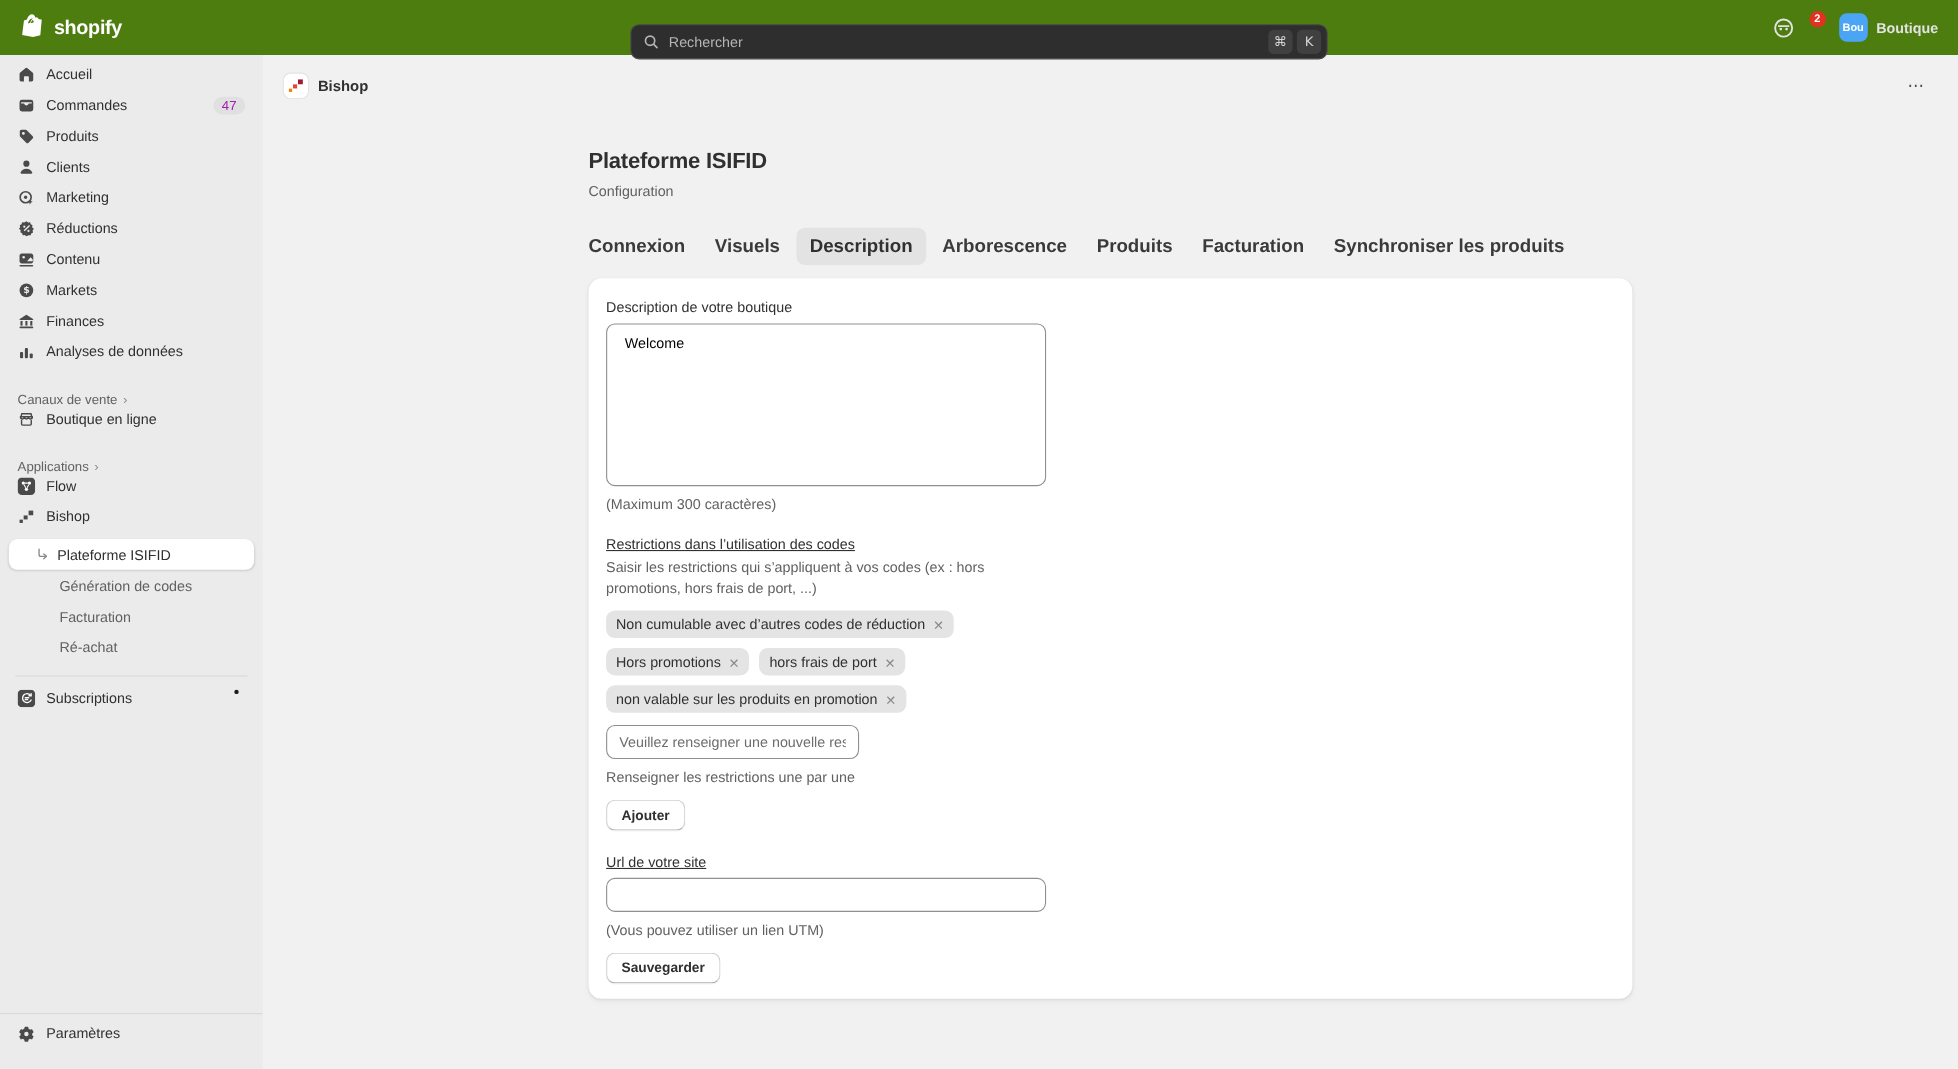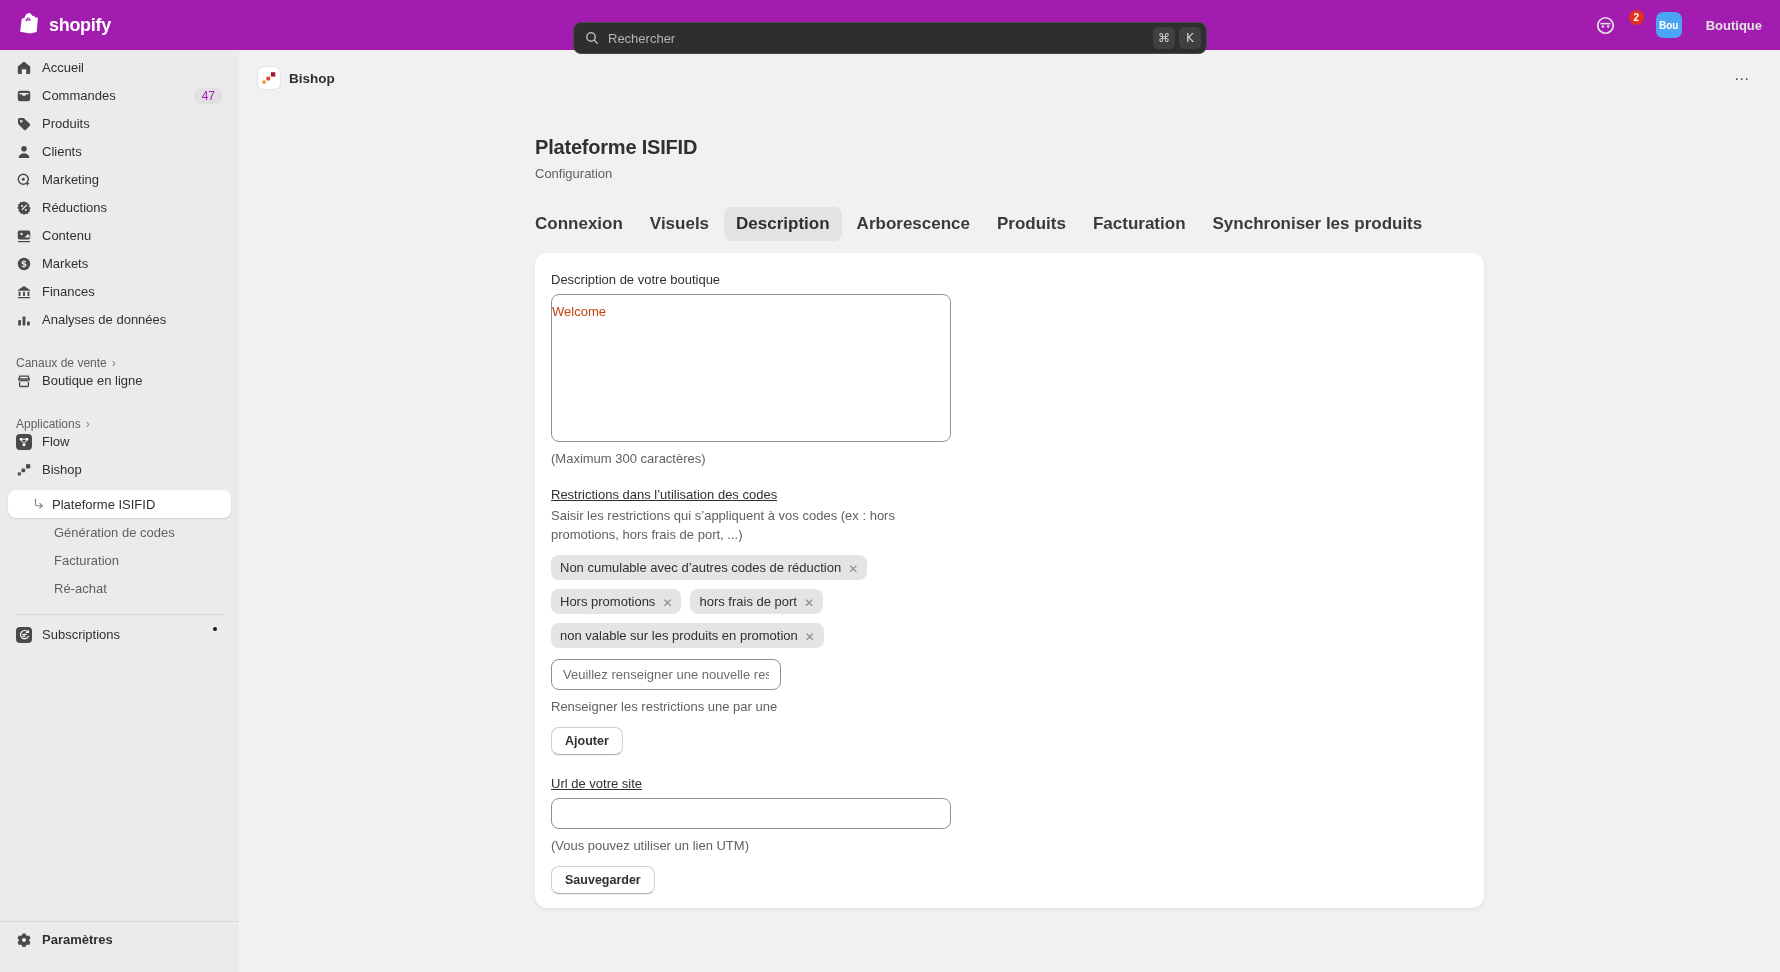--- a/index.html
+++ b/index.html
@@ -1,36 +1,36 @@
 <!DOCTYPE html>
 <html><head>
 <meta charset="utf-8">
 <style>
   * { box-sizing: border-box; margin: 0; padding: 0; }
   html,body { width:1780px; height:972px; overflow:hidden; }
   body { font-family:"Liberation Sans","DejaVu Sans",sans-serif; background:#f1f1f1; color:#303030; }
 
   
-  .topbar { height:50px; background:#a21caf; display:flex; align-items:center; position:relative; }
+  .topbar { height:50px; background:#4d7c0f; display:flex; align-items:center; position:relative; }
   .brand { display:flex; align-items:center; gap:7px; margin-left:18px; }
   .brand svg { display:block; }
   .brand-word { color:#fff; font-size:18px; font-weight:700; letter-spacing:-.3px; }
   .searchbar { position:absolute; left:50%; top:22px; transform:translateX(-50%); width:634px; height:32px;
     background:#2e2e2e; border:1px solid #4a4a4a; border-radius:8px; display:flex; align-items:center;
     gap:8px; padding:0 5px 0 10px; color:#b5b5b5; font-size:13px; cursor:text; }
   .searchbar .sicon { width:16px; height:16px; color:#b5b5b5; flex:0 0 auto; }
   .search-keys { margin-left:auto; display:flex; gap:4px; }
   .key { min-width:22px; height:22px; padding:0 5px; background:#404040; border-radius:5px; color:#d4d4d4;
     font-size:12px; display:grid; place-items:center; font-family:"DejaVu Sans",sans-serif; }
   .topbar-right { margin-left:auto; display:flex; align-items:center; gap:20px; padding-right:18px; }
   .tb-icon { width:21px; height:21px; color:#e3e3e3; position:relative; cursor:pointer; }
   .bell-wrap { position:relative; cursor:pointer; }
   .badge-dot { position:absolute; top:-6px; right:-8px; min-width:15px; height:15px; border-radius:8px;
     color:#fff; font-size:10px; font-weight:700; display:grid; place-items:center; padding:0 4px; }
-  .store-chip { display:flex; align-items:center; gap:24px; cursor:pointer; }
+  .store-chip { display:flex; align-items:center; gap:8px; cursor:pointer; }
   .avatar { width:26px; height:26px; border-radius:7px; display:grid; place-items:center;
     color:#fff; font-size:10px; font-weight:700; }
   .store-name { color:#e3e3e3; font-size:13px; font-weight:600; }
 
   
   .shell { display:flex; height:922px; }
   .sidebar { width:239px; background:#ebebeb; display:flex; flex-direction:column; padding:10px 8px 0; }
   .main { flex:1; background:#f1f1f1; display:flex; flex-direction:column; }
 
   
@@ -45,21 +45,21 @@
   .nav-section .chev { color:#8a8a8a; font-size:12px; }
   .nav-subitem { height:28px; display:flex; align-items:center; gap:6px; padding:0 8px 0 46px; border-radius:8px;
     font-size:13px; font-weight:500; color:#616161; cursor:pointer; }
   .nav-subitem.selected { background:#fff; color:#303030; padding-left:24px;
     box-shadow:0 1px 2px rgba(0,0,0,.12); }
   .nav-subitem .elbow { width:14px; height:14px; color:#8a8a8a; flex:0 0 auto; }
   .nav-divider { height:1px; background:#d9d9d9; margin:12px 6px; }
   .notif-dot { margin-left:auto; width:4px; height:4px; border-radius:50%; background:#1a1a1a; margin-right:6px; }
   .sidebar-footer { margin-top:auto; border-top:1px solid #d9d9d9; margin-left:-8px; margin-right:-8px;
     padding:10px 8px 12px; }
-  .sidebar-footer .nav-item { margin:0 0;font-weight:bold; }
+  .sidebar-footer .nav-item { margin:0 0; }
 
   
   .app-header { height:56px; display:flex; align-items:center; padding:0 26px 0 19px; }
   .app-tile { width:22px; height:22px; background:#fff; border-radius:6px; box-shadow:0 0 0 1px #e3e3e3;
     display:grid; place-items:center; }
   .app-tile svg { width:16px; height:16px; }
   .app-title { margin-left:9px; font-size:13.5px; font-weight:700; color:#303030; }
   .more-btn { margin-left:auto; color:#4a4a4a; font-size:15px; letter-spacing:1px; cursor:pointer;
     line-height:1; padding:4px; }
 
@@ -69,22 +69,22 @@
 
   .tabs { margin-top:26px; margin-left:-12px; display:flex; gap:3px; }
   .tab { padding:7px 12px; border-radius:8px; font-size:17px; font-weight:600; color:#3a3a3a; cursor:pointer;
     white-space:nowrap; }
   .tab.active { background:#e3e3e3; color:#303030; }
 
   .card { margin-top:12px; width:949px; background:#fff; border-radius:12px;
     box-shadow:0 1px 2px rgba(0,0,0,.07), 0 2px 6px rgba(0,0,0,.04); padding:19px 16px 14px; }
 
   .f-label { font-size:13px; color:#303030; margin-bottom:7px; }
-  .desc-textarea { width:400px; height:148px; border:1px solid #8f8f8f; border-radius:8px; padding:9px 0;
-    font-size:13px; color:#c2410c; font-family:inherit; resize:none; background:#fff; display:block; }
+  .desc-textarea { width:400px; height:148px; border:1px solid #8f8f8f; border-radius:8px; padding:9px 16px;
+    font-size:13px; color:#000000; font-family:inherit; resize:none; background:#fff; display:block; }
   .helper { font-size:13px; color:#616161; margin-top:9px; }
   .section-label { margin-top:21px; font-size:13px; color:#303030;text-decoration:underline; }
   .section-help { margin-top:5px; font-size:13px; color:#616161; width:345px; line-height:1.45; }
   .tags { margin-top:10px; display:flex; flex-wrap:wrap; gap:9px 9px; width:430px; }
   .tag { background:#e4e4e4; border-radius:8px; padding:5px 9px; font-size:13px; color:#303030;
     display:inline-flex; align-items:flex-end; gap:7px; }
   .tag .x { color:#8a8a8a; font-size:12px; cursor:pointer; line-height:1; }
   .restr-input { margin-top:11px; width:230px; height:31px; border:1px solid #8f8f8f; border-radius:8px;
     padding:0 11px; font-size:13px; color:#303030; font-family:inherit; display:block; background:#fff; }
   .restr-input::placeholder, .desc-textarea::placeholder, .url-input::placeholder { color:#6d6d6d; }

